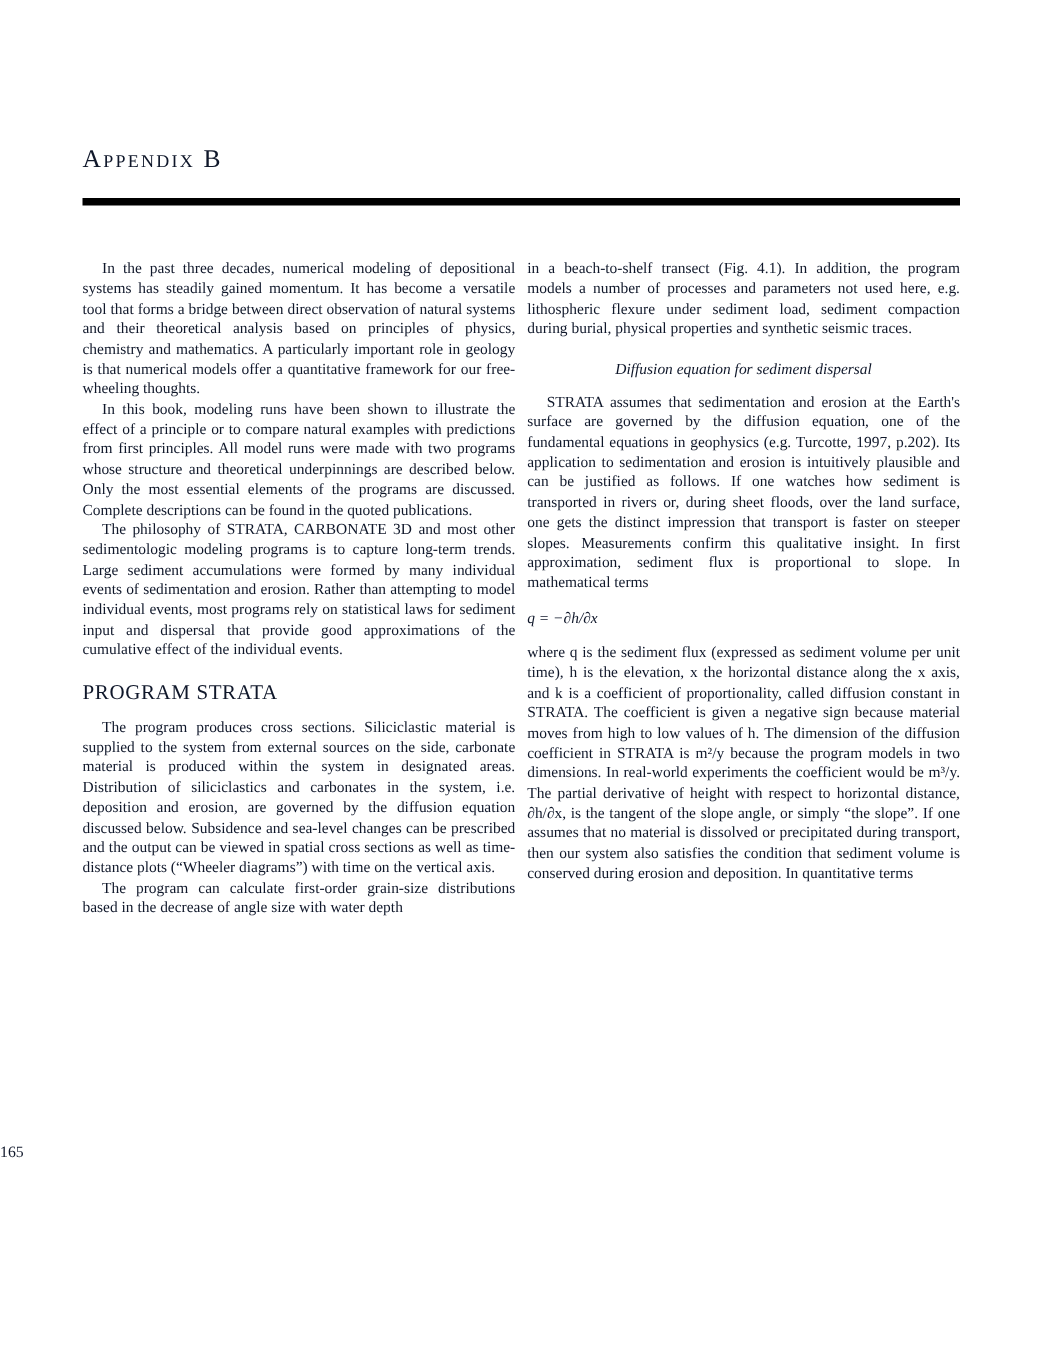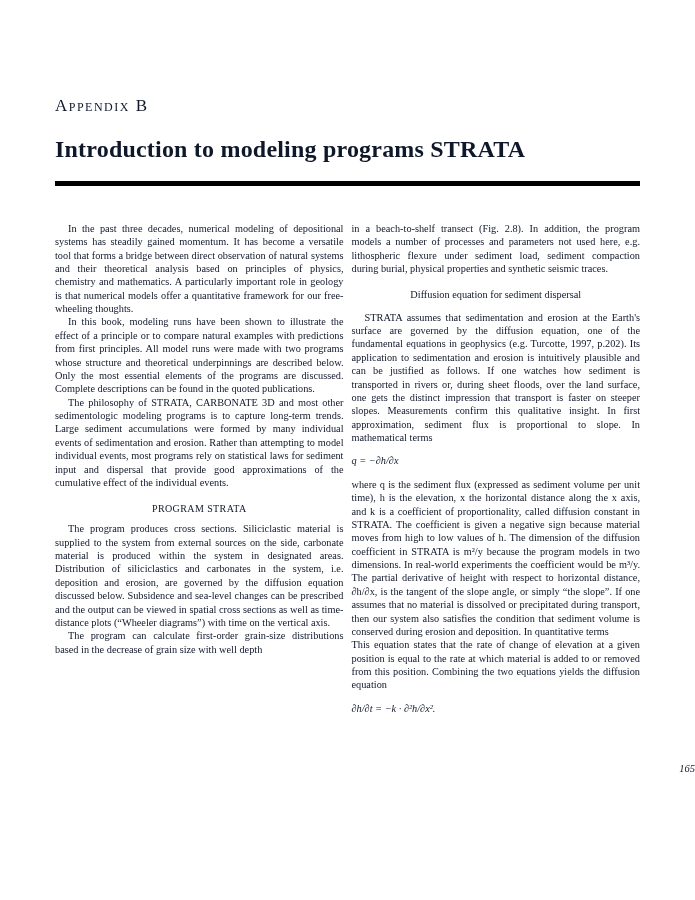--- a/index.html
+++ b/index.html
@@ -49,80 +49,77 @@
     line-height: 1.3;
     text-align: justify;
   }
   .col p {
     margin: 0;
   }
   .col p.indent {
     text-indent: 13px;
   }
   .section-heading {
-    text-align: center;
+    text-align: left;
     margin: 13px 0 7px 0;
-    font-size: 10px;
+    font-size: 14px;
     letter-spacing: 0.4px;
   }
   .sub-heading {
     text-align: center;
+    font-style: italic;
     margin: 0 0 9px 0;
     font-size: 10.3px;
   }
   .sub-heading.spaced-top {
     margin-top: 13px;
   }
   .equation {
     text-align: left;
     font-style: italic;
     margin: 10px 0;
     font-size: 10.3px;
   }
   .page-number {
     position: absolute;
     bottom: 26px;
     left: 0;
     width: 100%;
-    text-align: right;
+    text-align: left;
     font-size: 10.5px;
-    font-style: italic;
   }
 </style>
 </head>
 <body>
 
 <div class="page">
 
   <div class="appendix-label">Appendix B</div>
 
   <div class="page-title">
-    <div>Introduction to modeling programs STRATA</div>
   </div>
 
   <div class="rule"></div>
 
   <div class="columns">
 
     <div class="col">
       <p class="indent">In the past three decades, numerical modeling of depositional systems has steadily gained momentum. It has become a versatile tool that forms a bridge between direct observation of natural systems and their theoretical analysis based on principles of physics, chemistry and mathematics. A particularly important role in geology is that numerical models offer a quantitative framework for our free-wheeling thoughts.</p>
       <p class="indent">In this book, modeling runs have been shown to illustrate the effect of a principle or to compare natural examples with predictions from first principles. All model runs were made with two programs whose structure and theoretical underpinnings are described below. Only the most essential elements of the programs are discussed. Complete descriptions can be found in the quoted publications.</p>
       <p class="indent">The philosophy of STRATA, CARBONATE 3D and most other sedimentologic modeling programs is to capture long-term trends. Large sediment accumulations were formed by many individual events of sedimentation and erosion. Rather than attempting to model individual events, most programs rely on statistical laws for sediment input and dispersal that provide good approximations of the cumulative effect of the individual events.</p>
       <div class="section-heading">PROGRAM STRATA</div>
       <p class="indent">The program produces cross sections. Siliciclastic material is supplied to the system from external sources on the side, carbonate material is produced within the system in designated areas. Distribution of siliciclastics and carbonates in the system, i.e. deposition and erosion, are governed by the diffusion equation discussed below. Subsidence and sea-level changes can be prescribed and the output can be viewed in spatial cross sections as well as time-distance plots (“Wheeler diagrams”) with time on the vertical axis.</p>
-      <p class="indent">The program can calculate first-order grain-size distributions based in the decrease of grain size with well depth</p>
+      <p class="indent">The program can calculate first-order grain-size distributions based in the decrease of angle size with water depth</p>
     </div>
 
     <div class="col">
-      <p>in a beach-to-shelf transect (Fig. 2.8). In addition, the program models a number of processes and parameters not used here, e.g. lithospheric flexure under sediment load, sediment compaction during burial, physical properties and synthetic seismic traces.</p>
+      <p>in a beach-to-shelf transect (Fig. 4.1). In addition, the program models a number of processes and parameters not used here, e.g. lithospheric flexure under sediment load, sediment compaction during burial, physical properties and synthetic seismic traces.</p>
       <div class="sub-heading spaced-top">Diffusion equation for sediment dispersal</div>
       <p class="indent">STRATA assumes that sedimentation and erosion at the Earth's surface are governed by the diffusion equation, one of the fundamental equations in geophysics (e.g. Turcotte, 1997, p.202). Its application to sedimentation and erosion is intuitively plausible and can be justified as follows. If one watches how sediment is transported in rivers or, during sheet floods, over the land surface, one gets the distinct impression that transport is faster on steeper slopes. Measurements confirm this qualitative insight. In first approximation, sediment flux is proportional to slope. In mathematical terms</p>
       <div class="equation">q = −∂h/∂x</div>
       <p>where q is the sediment flux (expressed as sediment volume per unit time), h is the elevation, x the horizontal distance along the x axis, and k is a coefficient of proportionality, called diffusion constant in STRATA. The coefficient is given a negative sign because material moves from high to low values of h. The dimension of the diffusion coefficient in STRATA is m²/y because the program models in two dimensions. In real-world experiments the coefficient would be m³/y. The partial derivative of height with respect to horizontal distance, ∂h/∂x, is the tangent of the slope angle, or simply “the slope”. If one assumes that no material is dissolved or precipitated during transport, then our system also satisfies the condition that sediment volume is conserved during erosion and deposition. In quantitative terms</p>
-      <p>This equation states that the rate of change of elevation at a given position is equal to the rate at which material is added to or removed from this position. Combining the two equations yields the diffusion equation</p>
-      <div class="equation">∂h/∂t = −k · ∂²h/∂x².</div>
     </div>
 
   </div>
 
   <div class="page-number">165</div>
 
 </div>
 
 </body></html>

